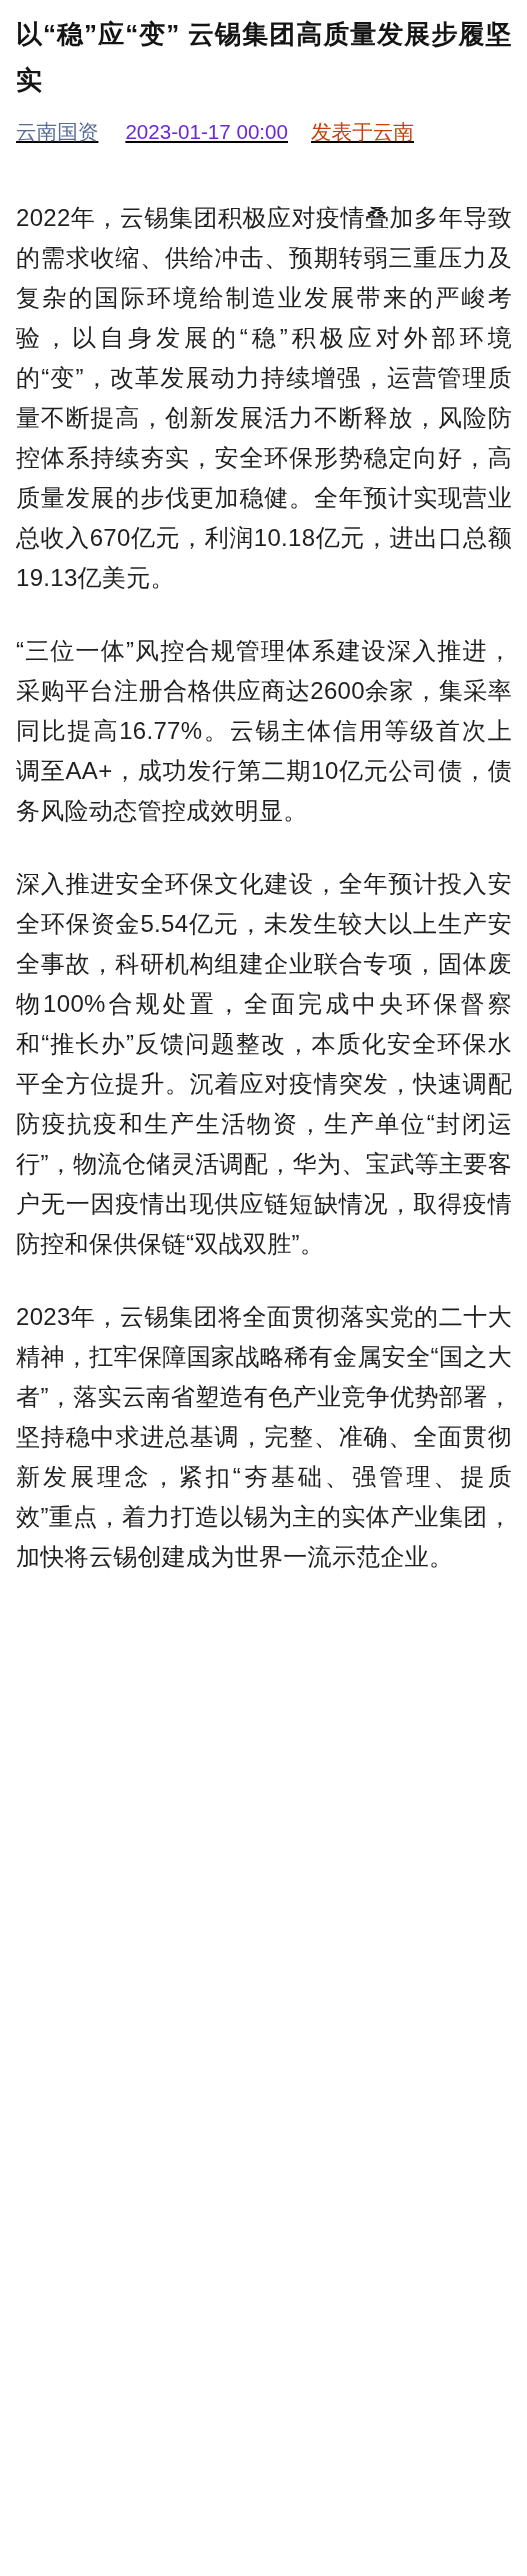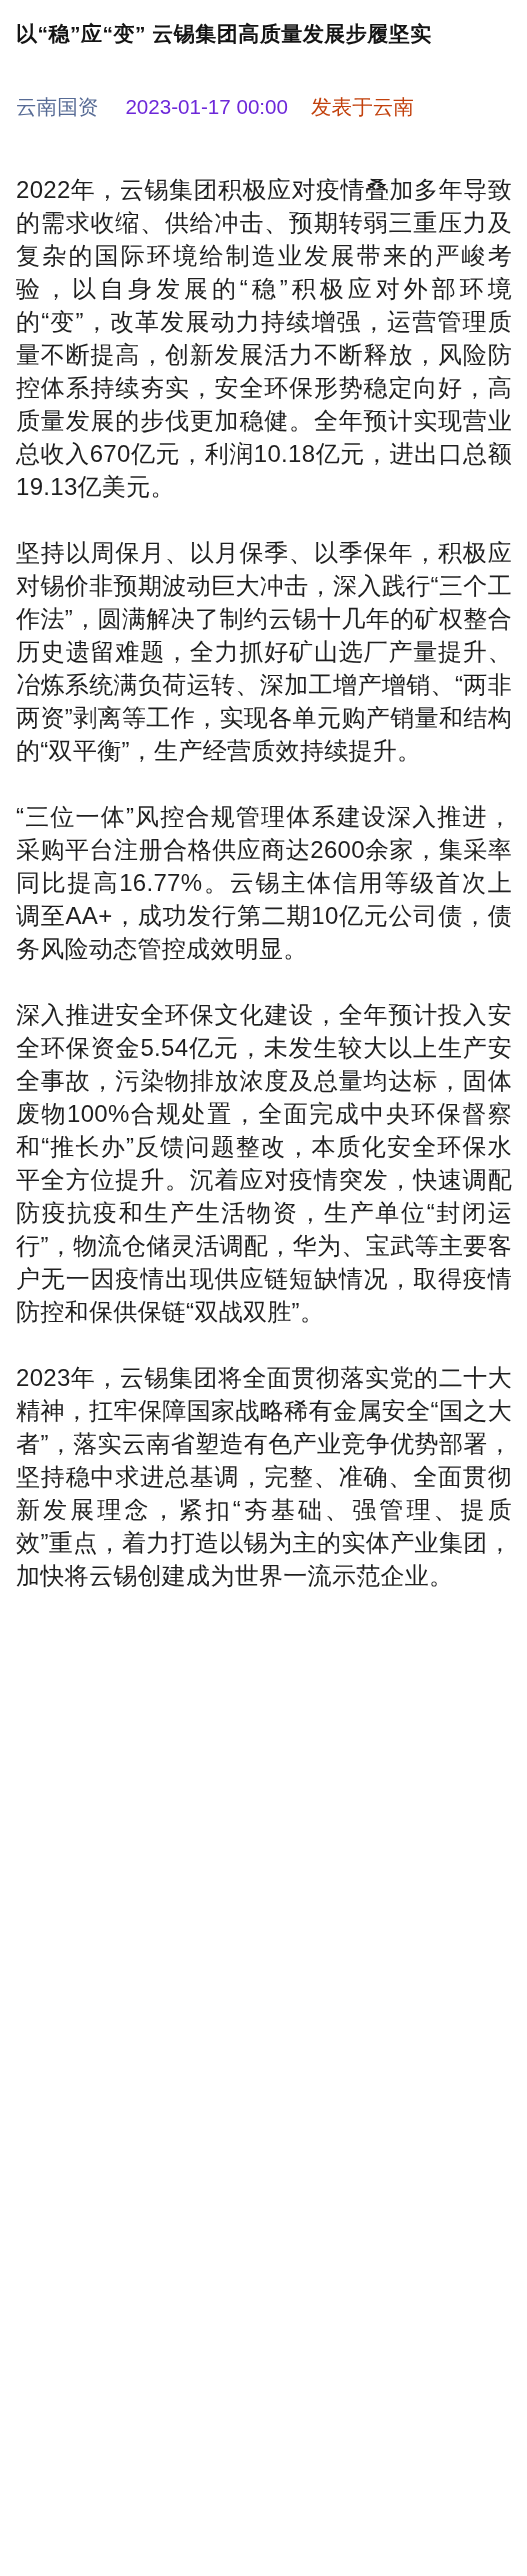--- a/index.html
+++ b/index.html
@@ -8,54 +8,55 @@
     height: 3070px;
     background: #ffffff;
     font-family: "Liberation Sans", sans-serif;
     overflow: hidden;
   }
   .article {
     padding: 11.3px 16px 0 16px;
   }
   .title {
     margin: 0;
-    font-size: 21px;
+    font-size: 26px;
     line-height: 46px;
     font-weight: 700;
     color: #141414;
     letter-spacing: 0.5px;
     text-align: justify;
   }
   .byline {
-    margin-top: 35px;
+    margin-top: 14px;
     display: flex;
     align-items: baseline;
     font-size: 20.6px;
     line-height: 29px;
     white-space: nowrap;
+    text-decoration: underline;
   }
   .author {
     color: #576b95;
     margin-right: 27px;
     cursor: pointer;
   }
   .meta-date {
     color: #6d28d9;
     margin-right: 23px;
   }
   .meta-loc {
     color: #c2410c;
   }
   .body-text {
     margin-top: 52px;
   }
   .body-text p {
     margin: 0 0 33px 0;
     font-size: 24px;
-    line-height: 33px;
+    line-height: 40px;
     color: #1f1f1f;
     text-align: justify;
     letter-spacing: 0.3px;
     word-break: break-all;
   }
   .body-text p:last-child { margin-bottom: 0; }
 </style>
 </head>
 <body>
 
@@ -63,19 +64,18 @@
   <h1 class="title">以“稳”应“变” 云锡集团高质量发展步履坚实</h1>
 
   <div class="byline">
     <span class="author">云南国资</span>
     <span class="meta-date">2023-01-17 00:00</span>
     <span class="meta-loc">发表于云南</span>
   </div>
 
   <div class="body-text">
     <p>2022年，云锡集团积极应对疫情叠加多年导致的需求收缩、供给冲击、预期转弱三重压力及复杂的国际环境给制造业发展带来的严峻考验，以自身发展的“稳”积极应对外部环境的“变”，改革发展动力持续增强，运营管理质量不断提高，创新发展活力不断释放，风险防控体系持续夯实，安全环保形势稳定向好，高质量发展的步伐更加稳健。全年预计实现营业总收入670亿元，利润10.18亿元，进出口总额19.13亿美元。</p>
-    <p>坚持以周保月、以月保季、以季保年，积极应对锡价非预期波动巨大冲击，深入践行“三个工作法”，圆满解决了制约云锡十几年的矿权整合历史遗留难题，全力抓好矿山选厂产量提升、冶炼系统满负荷运转、深加工增产增销、“两非两资”剥离等工作，实现各单元购产销量和结构的“双平衡”，生产经营质效持续提升。</p>
     <p>“三位一体”风控合规管理体系建设深入推进，采购平台注册合格供应商达2600余家，集采率同比提高16.77%。云锡主体信用等级首次上调至AA+，成功发行第二期10亿元公司债，债务风险动态管控成效明显。</p>
-    <p>深入推进安全环保文化建设，全年预计投入安全环保资金5.54亿元，未发生较大以上生产安全事故，污染物排放浓度及总量均达标，固体废物100%合规处置，全面完成中央环保督察和“推长办”反馈问题整改，本质化安全环保水平全方位提升。沉着应对疫情突发，快速调配防疫抗疫和生产生活物资，生产单位“封闭运行”，物流仓储灵活调配，华为、宝武等主要客户无一因疫情出现供应链短缺情况，取得疫情防控和保供保链“双战双胜”。</p>
+    <p>深入推进安全环保文化建设，全年预计投入安全环保资金5.54亿元，未发生较大以上生产安全事故，科研机构组建企业联合专项，固体废物100%合规处置，全面完成中央环保督察和“推长办”反馈问题整改，本质化安全环保水平全方位提升。沉着应对疫情突发，快速调配防疫抗疫和生产生活物资，生产单位“封闭运行”，物流仓储灵活调配，华为、宝武等主要客户无一因疫情出现供应链短缺情况，取得疫情防控和保供保链“双战双胜”。</p>
     <p>2023年，云锡集团将全面贯彻落实党的二十大精神，扛牢保障国家战略稀有金属安全“国之大者”，落实云南省塑造有色产业竞争优势部署，坚持稳中求进总基调，完整、准确、全面贯彻新发展理念，紧扣“夯基础、强管理、提质效”重点，着力打造以锡为主的实体产业集团，加快将云锡创建成为世界一流示范企业。</p>
   </div>
 </div>
 
 
 </body></html>

